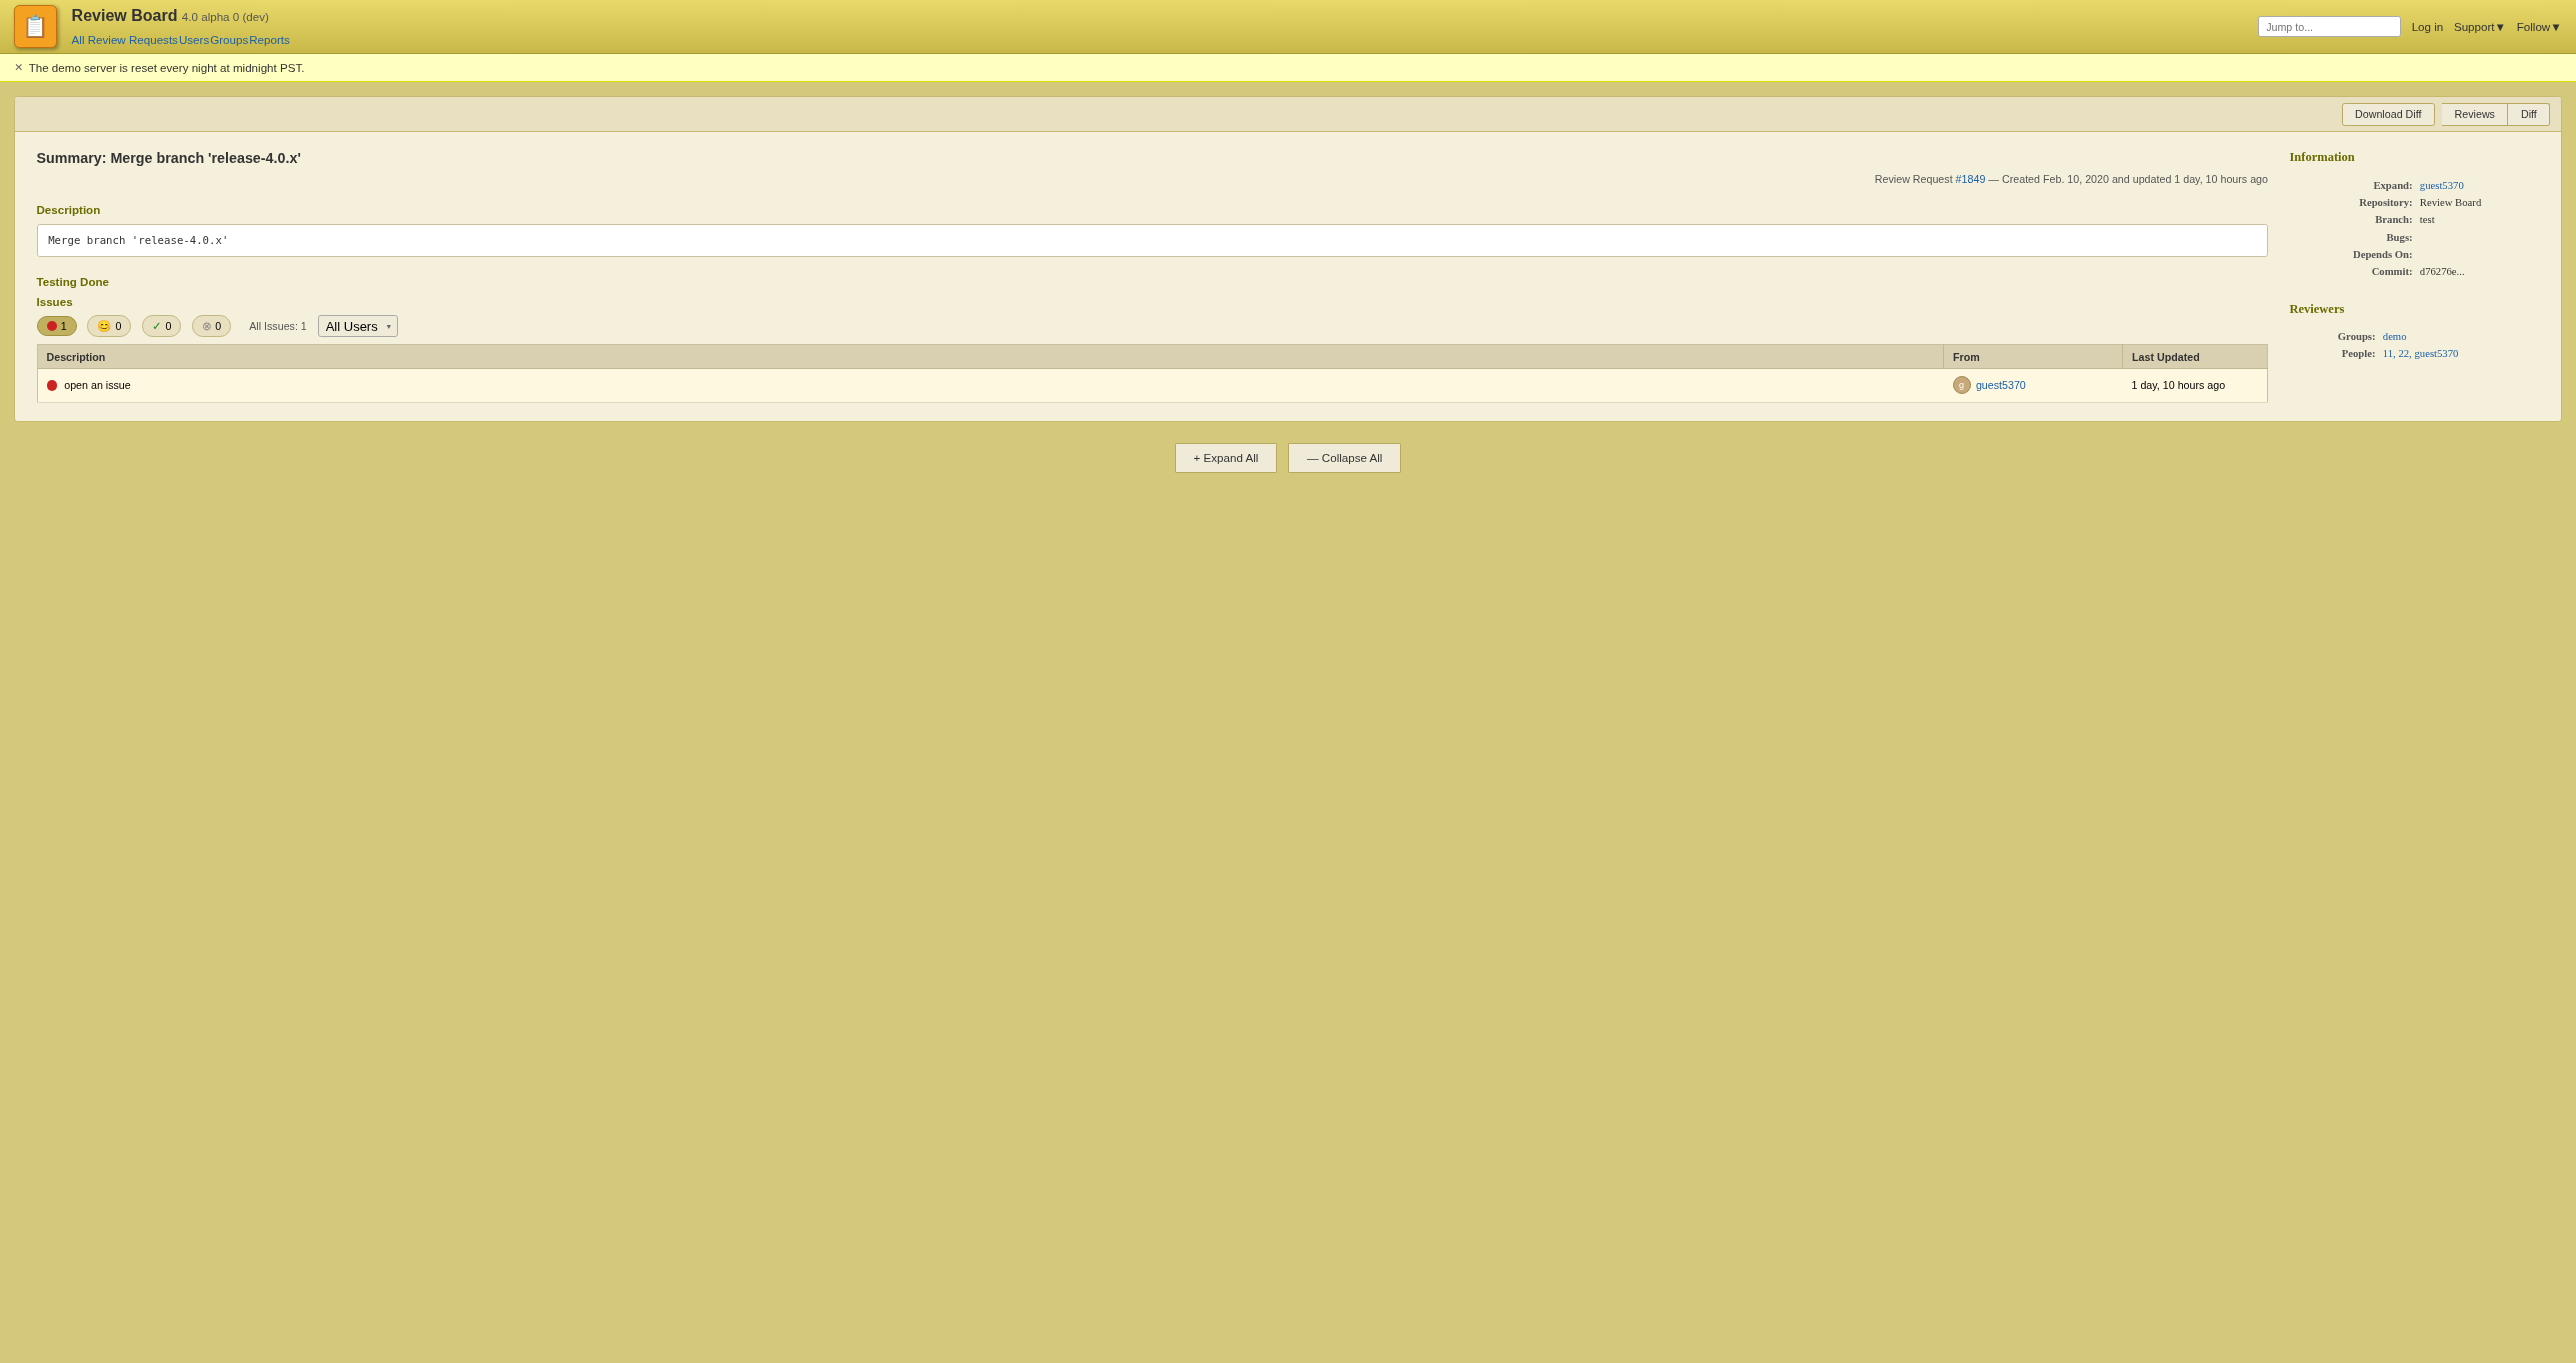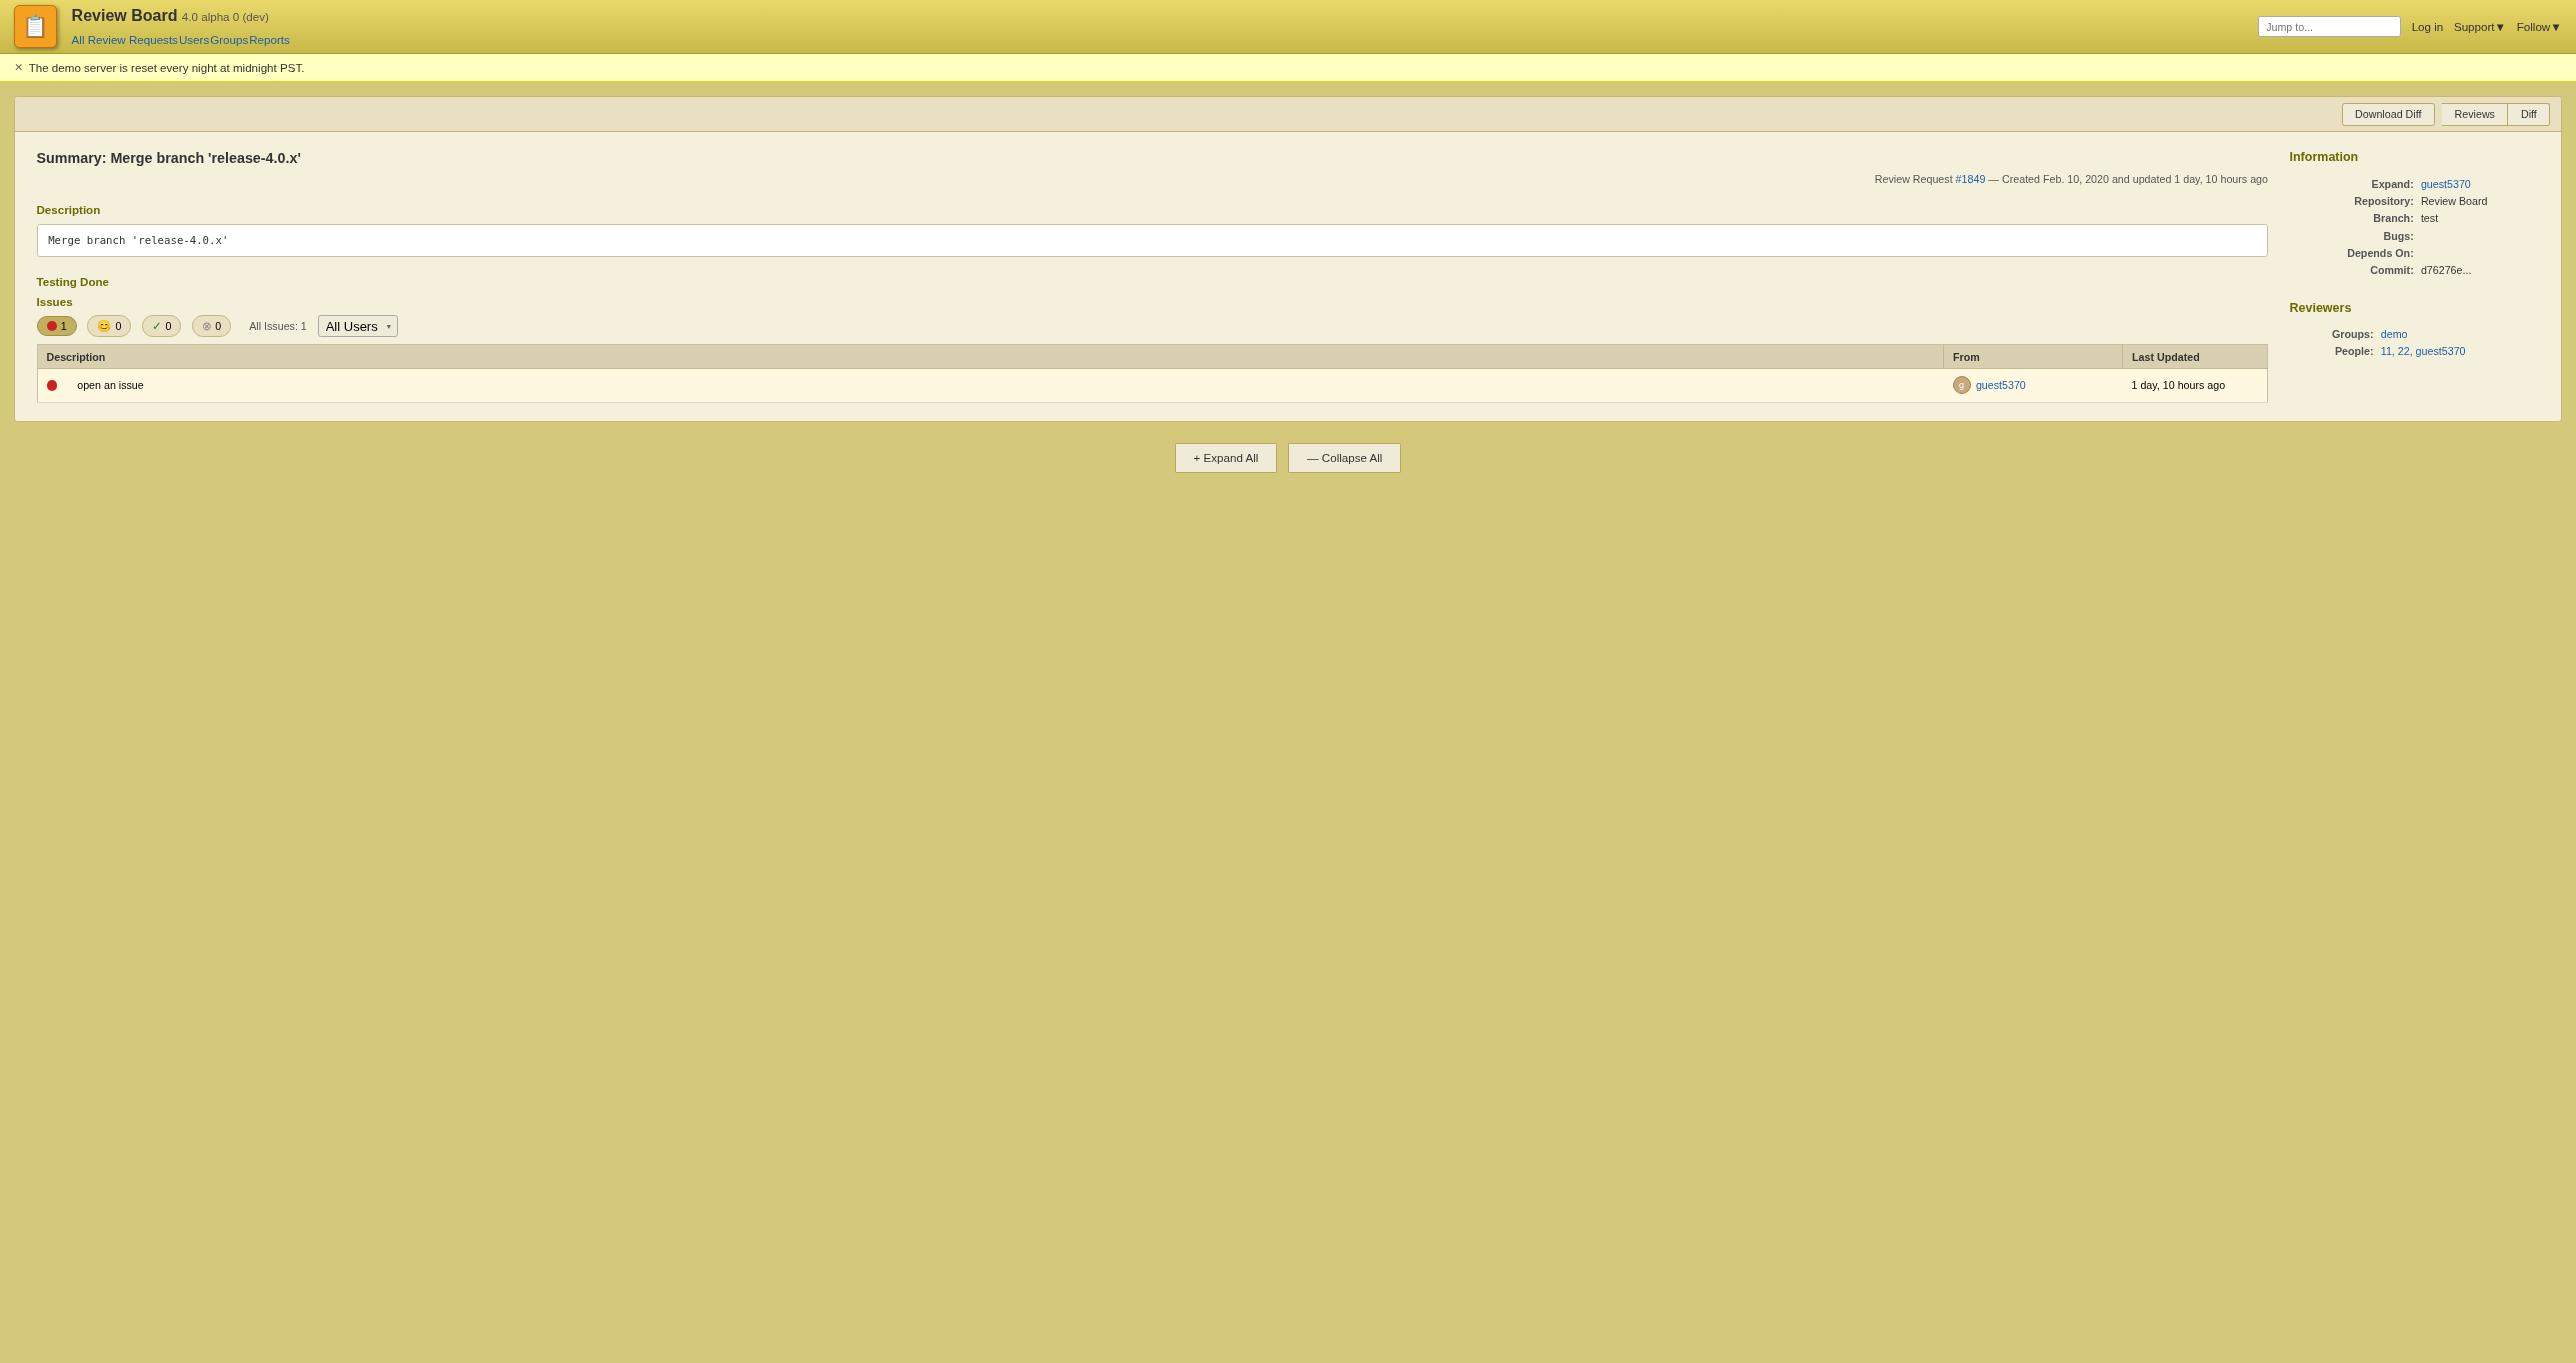--- a/index.html
+++ b/index.html
@@ -89,21 +89,21 @@
     .toolbar-btn + .toolbar-btn { border-left: none; }
     #download-diff-btn { margin-right: 7.2px; border-radius: 2.7px; }
 
     
     #review-body {
       padding: 18px 21.5px;
       display: flex;
       gap: 21.5px;
     }
     #review-main { flex: 1; min-width: 0; }
-    #review-sidebar { width: 250px; flex-shrink: 0; }
+    #review-sidebar { width: 250px; flex-shrink: 0; font-family: Liberation Serif, serif; }
 
     
     #summary-line {
       font-size: 14.3px;
       margin-bottom: 7.2px;
       color: #333;
     }
     #summary-line strong { font-weight: bold; }
     #review-meta { font-size: 10.7px; color: #555; margin-bottom: 18px; text-align: right; }
     #review-meta a { color: #1a5fa8; text-decoration: none; }
@@ -221,21 +221,21 @@
     }
     #issues-table thead th:last-child { border-right: none; }
     #issues-table tbody tr {
       background: #fff8e0;
       border-bottom: 0.9px solid #e0d8c0;
     }
     #issues-table tbody td {
       padding: 7.2px 9px;
       vertical-align: middle;
     }
-    .issue-desc-cell { display: flex; align-items: center; gap: 20px; }
+    .issue-desc-cell { display: flex; align-items: center; gap: 7px; }
     .issue-from-cell { display: flex; align-items: center; gap: 5.4px; }
     .avatar-small {
       width: 18px; height: 18px;
       border-radius: 50%;
       background: #c8a878;
       display: inline-flex; align-items: center; justify-content: center;
       font-size: 9px; color: #fff;
       border: 0.9px solid #a08858;
     }
 

